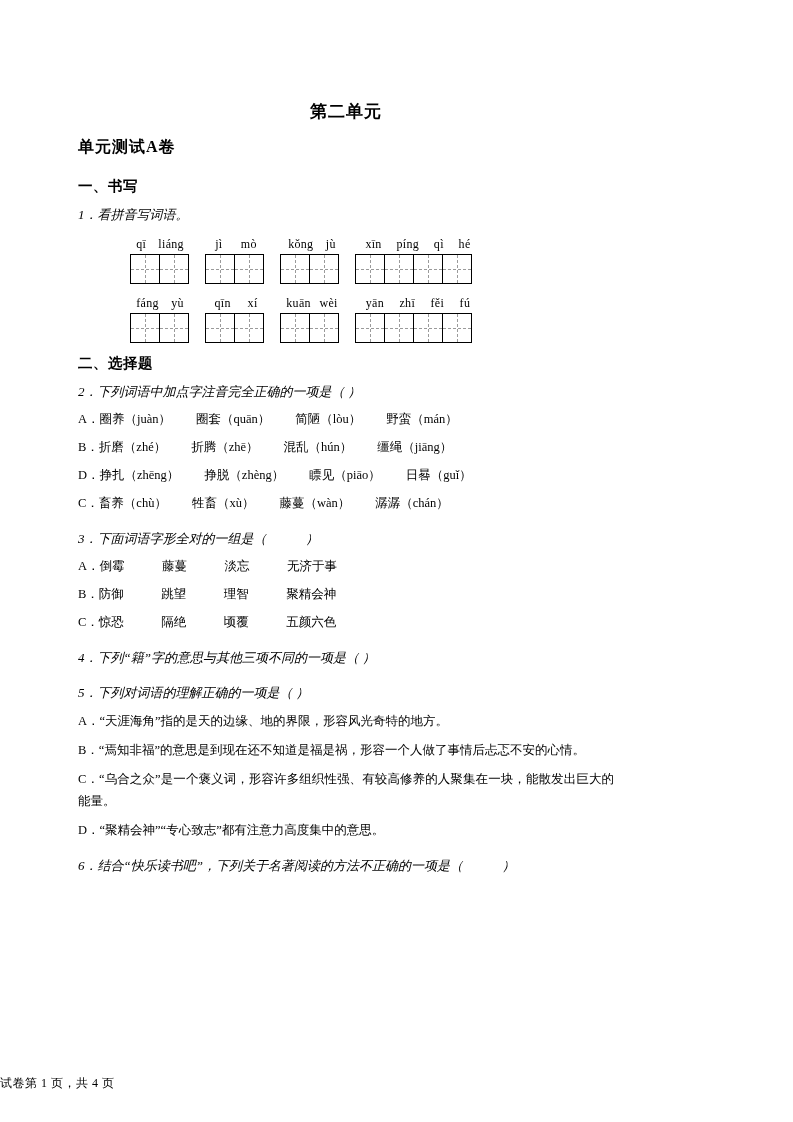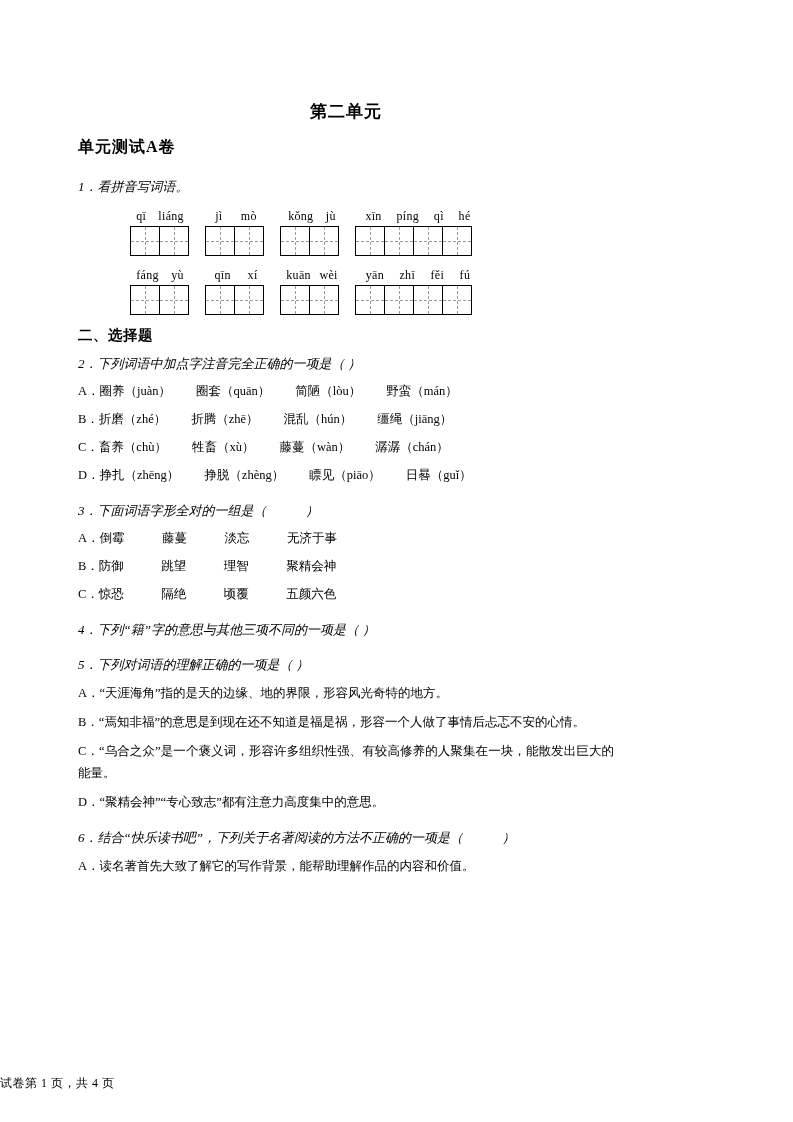--- a/index.html
+++ b/index.html
@@ -132,20 +132,21 @@
   }
 </style>
 </head>
 <body>
 
 <div class="page">
 
   <div class="title1">第二单元</div>
   <div class="title2">单元测试A卷</div>
 
+  <div class="sec-head">一、书写</div>
 
   <div class="q">1．看拼音写词语。</div>
 
   <div class="pinyin-line">
     <div class="pin-group" style="width:60px">
       <span>qī</span>
       <span>liáng</span>
     </div>
     <div class="pin-group" style="width:60px">
       <span>jì</span>
@@ -224,33 +225,32 @@
       <div class="cell"></div>
       <div class="cell"></div>
     </div>
   </div>
 
   <div class="sec-head">二、选择题</div>
 
   <div class="q">2．下列词语中加点字注音完全正确的一项是（  ）</div>
   <div class="opt">A．圈养（juàn）　　圈套（quān）　　简陋（lòu）　　野蛮（mán）</div>
   <div class="opt">B．折磨（zhé）　　折腾（zhē）　　混乱（hún）　　缰绳（jiāng）</div>
+  <div class="opt">D．挣扎（zhēng）　　挣脱（zhèng）　　瞟见（piāo）　　日晷（guǐ）</div>
   <div class="opt">C．畜养（chù）　　牲畜（xù）　　藤蔓（wàn）　　潺潺（chán）</div>
-  <div class="opt">D．挣扎（zhēng）　　挣脱（zhèng）　　瞟见（piāo）　　日晷（guǐ）</div>
 
   <div class="q" style="margin-top:14px">3．下面词语字形全对的一组是（　　　）</div>
   <div class="opt">A．倒霉　　　藤蔓　　　淡忘　　　无济于事</div>
   <div class="opt">B．防御　　　跳望　　　理智　　　聚精会神</div>
   <div class="opt">C．惊恐　　　隔绝　　　顷覆　　　五颜六色</div>
 
   <div class="q" style="margin-top:14px">4．下列“籍”字的意思与其他三项不同的一项是（  ）</div>
 
   <div class="q" style="margin-top:14px">5．下列对词语的理解正确的一项是（  ）</div>
   <div class="para">A．“天涯海角”指的是天的边缘、地的界限，形容风光奇特的地方。</div>
   <div class="para">B．“焉知非福”的意思是到现在还不知道是福是祸，形容一个人做了事情后忐忑不安的心情。</div>
   <div class="para">C．“乌合之众”是一个褒义词，形容许多组织性强、有较高修养的人聚集在一块，能散发出巨大的能量。</div>
   <div class="para">D．“聚精会神”“专心致志”都有注意力高度集中的意思。</div>
 
   <div class="q" style="margin-top:14px">6．结合“快乐读书吧”，下列关于名著阅读的方法不正确的一项是（　　　）</div>
-  <div class="para">A．读名著首先大致了解它的写作背景，能帮助理解作品的内容和价值。</div>
 
   <div class="footer">试卷第 1 页，共 4 页</div>
 </div>
 
 </body></html>

